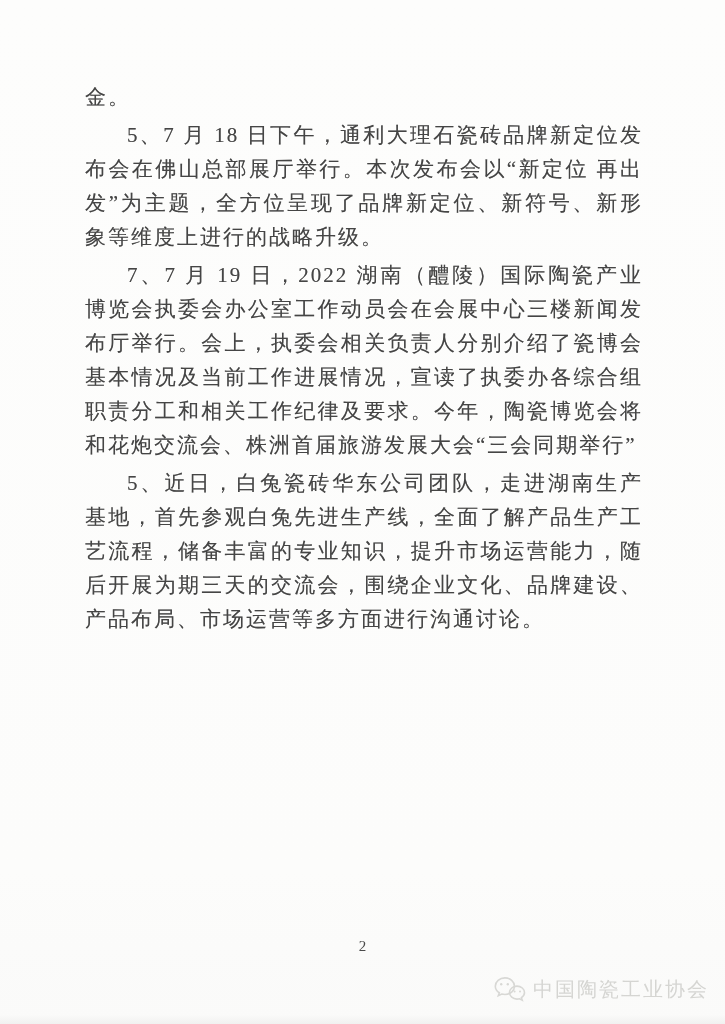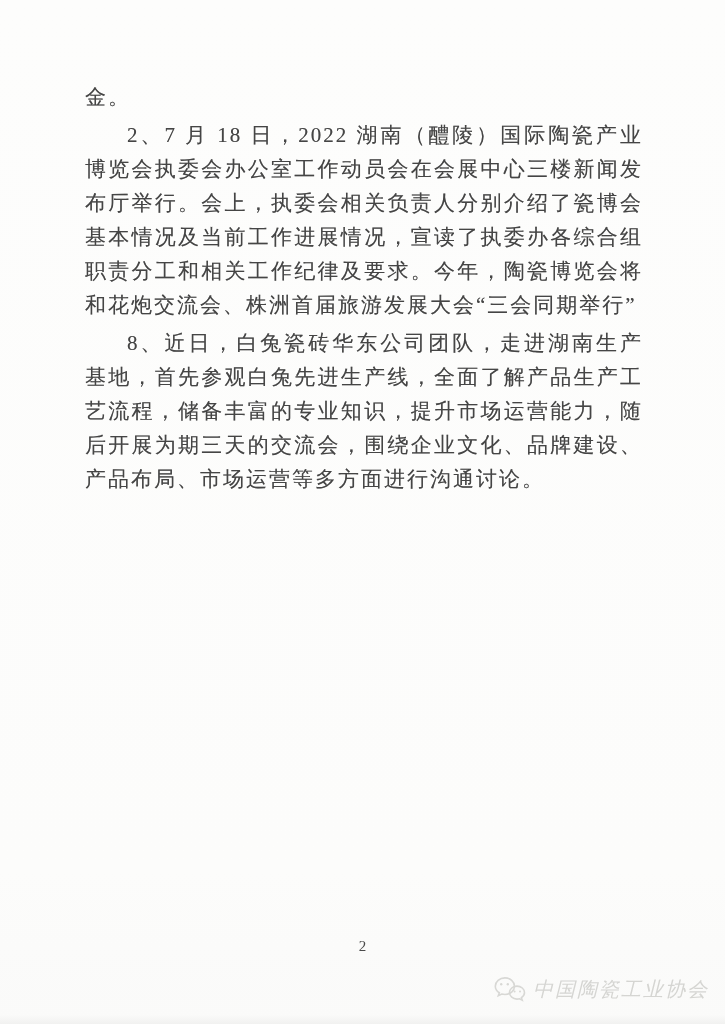--- a/index.html
+++ b/index.html
@@ -52,21 +52,20 @@
     position: absolute;
     right: 16px;
     bottom: 20px;
     display: flex;
     align-items: center;
     gap: 7px;
     color: #d5d5d2;
     font-size: 20px;
     letter-spacing: 2px;
     user-select: none;
-    font-style: italic;
   }
   .watermark .wicon {
     width: 34px;
     height: 30px;
     display: block;
   }
   .bottom-edge {
     position: absolute;
     left: 0;
     bottom: 0;
@@ -75,22 +74,23 @@
     background: linear-gradient(180deg, #fafaf9 0%, #f1f1f0 100%);
   }
 </style>
 </head>
 <body>
 
 <div class="page">
 
   <div class="content">
     <p class="no-indent">金。</p>
-    <p>2、7 月 18 日，2022 湖南（醴陵）国际陶瓷产业博览会执委会办公室工作动员会在会展中心三楼新闻发布厅举行。会上，执委会相关负责人分别介绍了瓷博会基本情况及当前工作进展情况，宣读了执委办各综合组职责分工和相关工作纪律及要求。今年，陶瓷博览会将和花炮交流会、株洲首届旅游发展大会“三会同期举行”</p>
-    <p>8、近日，白兔瓷砖华东公司团队，走进湖南生产基地，首先参观白兔先进生产线，全面了解产品生产工艺流程，储备丰富的专业知识，提升市场运营能力，随后开展为期三天的交流会，围绕企业文化、品牌建设、产品布局、市场运营等多方面进行沟通讨论。</p>
+    <p>5、7 月 18 日下午，通利大理石瓷砖品牌新定位发布会在佛山总部展厅举行。本次发布会以“新定位 再出发”为主题，全方位呈现了品牌新定位、新符号、新形象等维度上进行的战略升级。</p>
+    <p>7、7 月 19 日，2022 湖南（醴陵）国际陶瓷产业博览会执委会办公室工作动员会在会展中心三楼新闻发布厅举行。会上，执委会相关负责人分别介绍了瓷博会基本情况及当前工作进展情况，宣读了执委办各综合组职责分工和相关工作纪律及要求。今年，陶瓷博览会将和花炮交流会、株洲首届旅游发展大会“三会同期举行”</p>
+    <p>5、近日，白兔瓷砖华东公司团队，走进湖南生产基地，首先参观白兔先进生产线，全面了解产品生产工艺流程，储备丰富的专业知识，提升市场运营能力，随后开展为期三天的交流会，围绕企业文化、品牌建设、产品布局、市场运营等多方面进行沟通讨论。</p>
   </div>
 
   <div class="page-number">2</div>
 
   <div class="watermark">
     <svg class="wicon" viewBox="0 0 34 30" aria-hidden="true">
       <g fill="none" stroke="#d8d8d5" stroke-width="1.6">
         <path d="M21.5 11.2c0 4.6-4.3 8.3-9.6 8.3c-1.1 0-2.2-.16-3.2-.45l-3.4 1.7l1.0-3.0c-2.4-1.5-4.0-3.9-4.0-6.55C2.3 6.6 6.6 2.9 11.9 2.9s9.6 3.7 9.6 8.3z" transform="translate(1,1)"></path>
         <path d="M18.5 18.6c0 3.6 3.4 6.5 7.5 6.5c.86 0 1.7-.12 2.5-.35l2.7 1.35l-.8-2.4c1.9-1.2 3.1-3.0 3.1-5.1c0-3.6-3.4-6.5-7.5-6.5s-7.5 2.9-7.5 6.5z" transform="translate(-1,0)"></path>
       </g>

